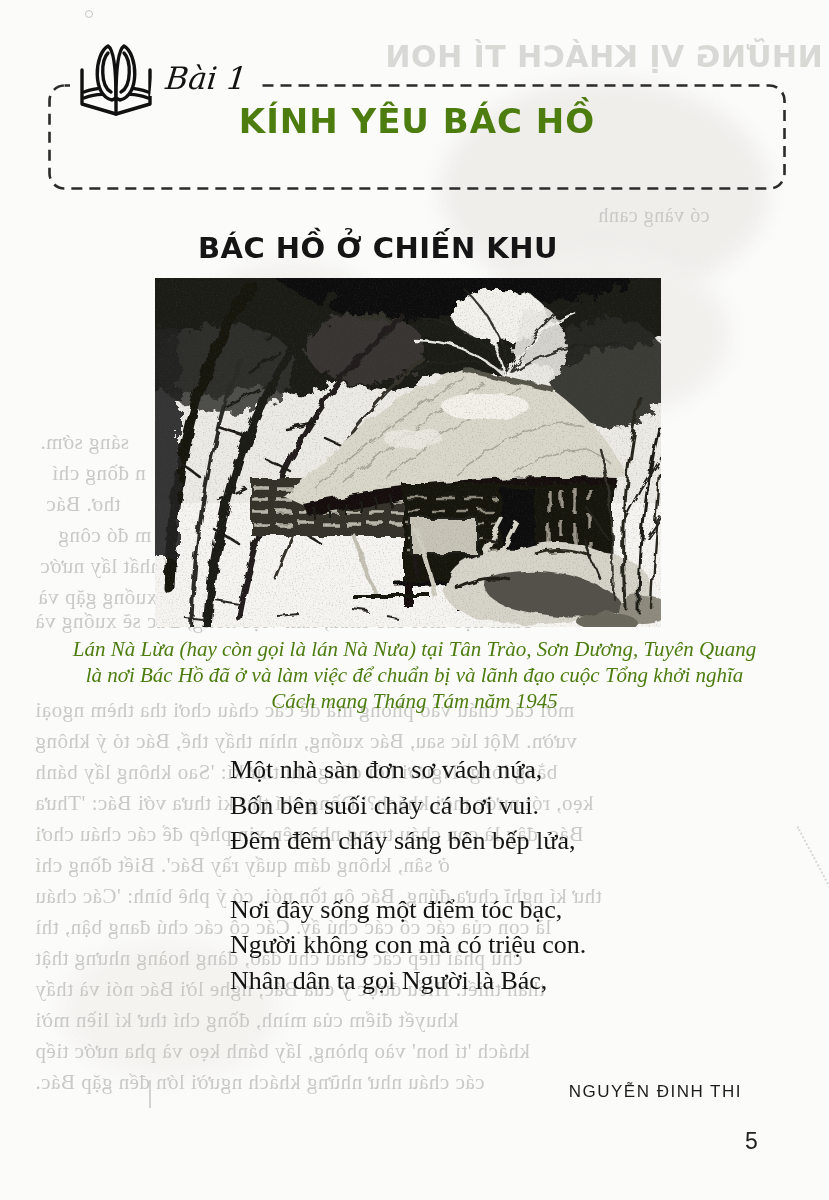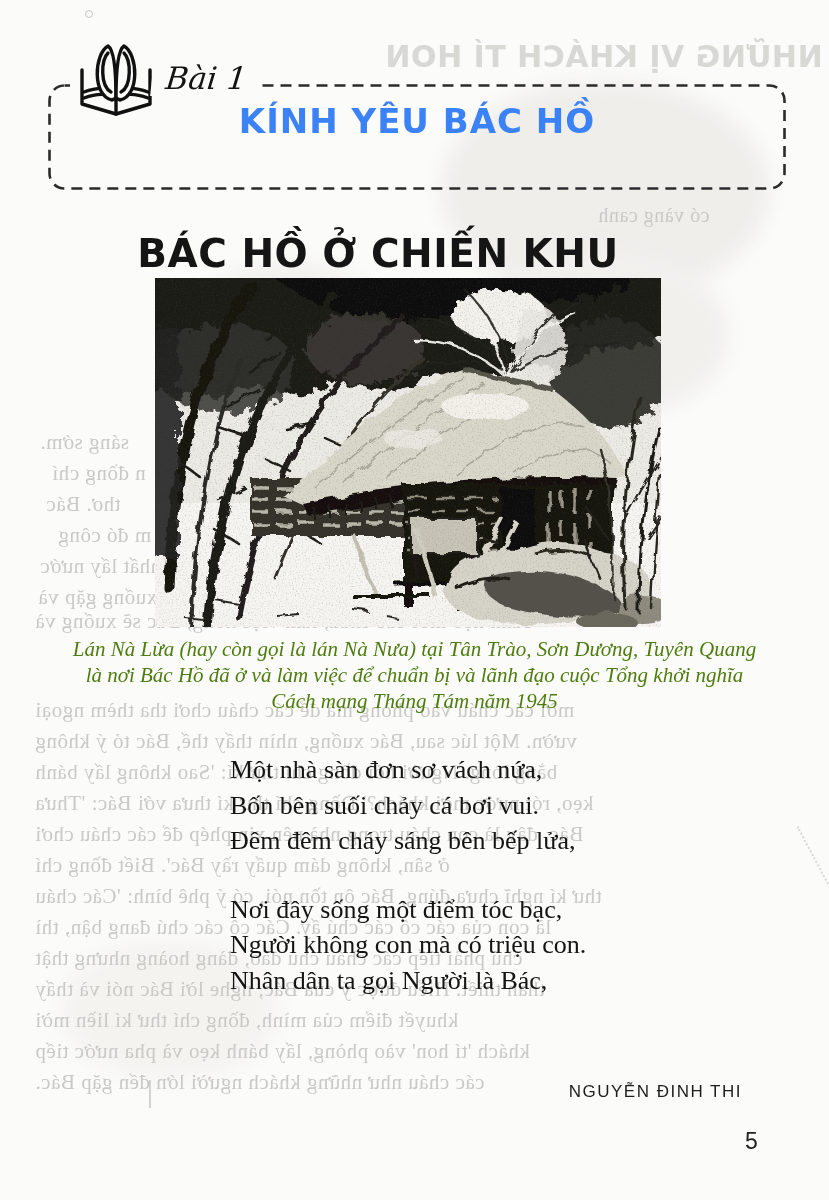--- a/index.html
+++ b/index.html
@@ -28,27 +28,27 @@
   .book-icon{position:absolute;left:70px;top:34px;z-index:2;}
   .lesson-label{
     position:absolute;left:152px;top:60px;z-index:2;
     padding:0 14px;background:#fbfbf9;
     font-family:"DejaVu Serif",serif;font-style:italic;font-size:31px;
     transform:skewX(-6deg);color:#141414;
   }
   .main-title{
     position:absolute;left:48px;top:101px;width:738px;z-index:2;margin:0;
     text-align:center;font-family:"DejaVu Sans","Liberation Sans",sans-serif;
-    font-weight:700;font-size:34px;letter-spacing:1px;color:#3b82f6;
+    font-weight:700;font-size:34px;letter-spacing:1px;color:#4d7c0f;
   }
   
   .subtitle{
     position:absolute;left:0;top:231px;width:756px;z-index:2;margin:0;
     text-align:center;font-family:"DejaVu Sans","Liberation Sans",sans-serif;
-    font-weight:700;font-size:39px;letter-spacing:.5px;color:#151515;
+    font-weight:700;font-size:29px;letter-spacing:.5px;color:#151515;
   }
   .photo{position:absolute;left:155px;top:278px;width:506px;height:349px;z-index:2;}
   .caption{
     position:absolute;left:40px;top:636px;width:749px;z-index:2;
     text-align:center;font-family:Liberation Serif, serif;
     font-style:italic;font-size:21px;line-height:26px;color:#4d7c0f;
     white-space:pre-line;
   }
   .poem{position:absolute;left:226px;top:748px;z-index:2;font-size:26px;line-height:35.5px;color:#141412;}
   .stanza{margin:4px;}

